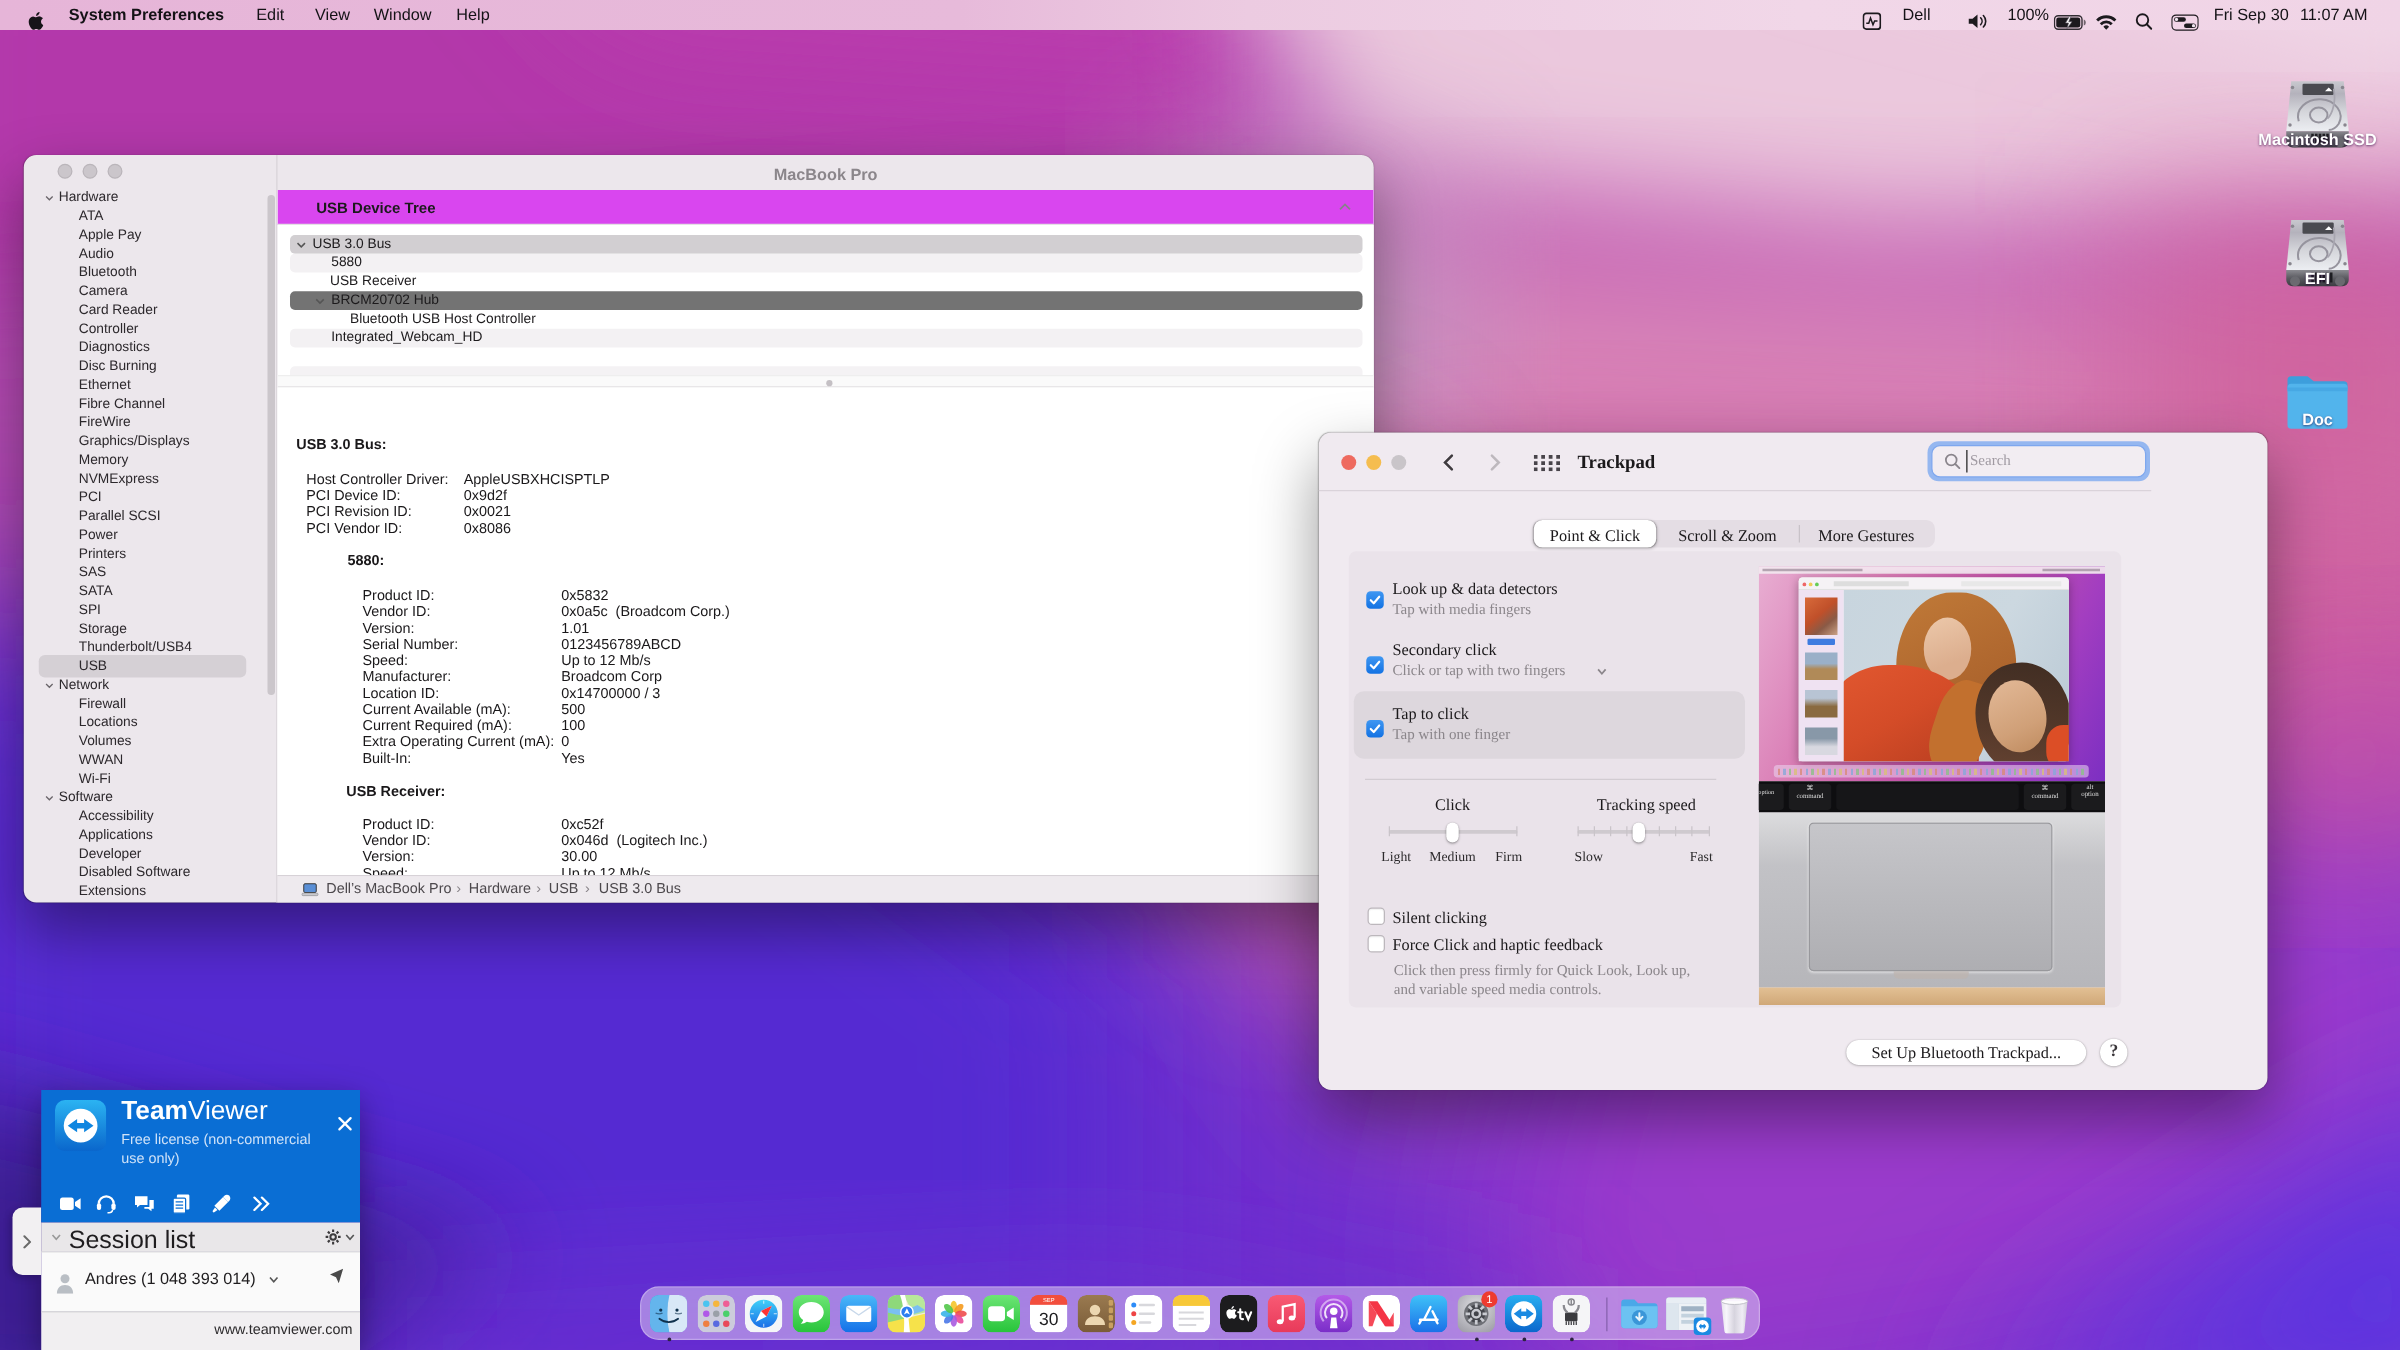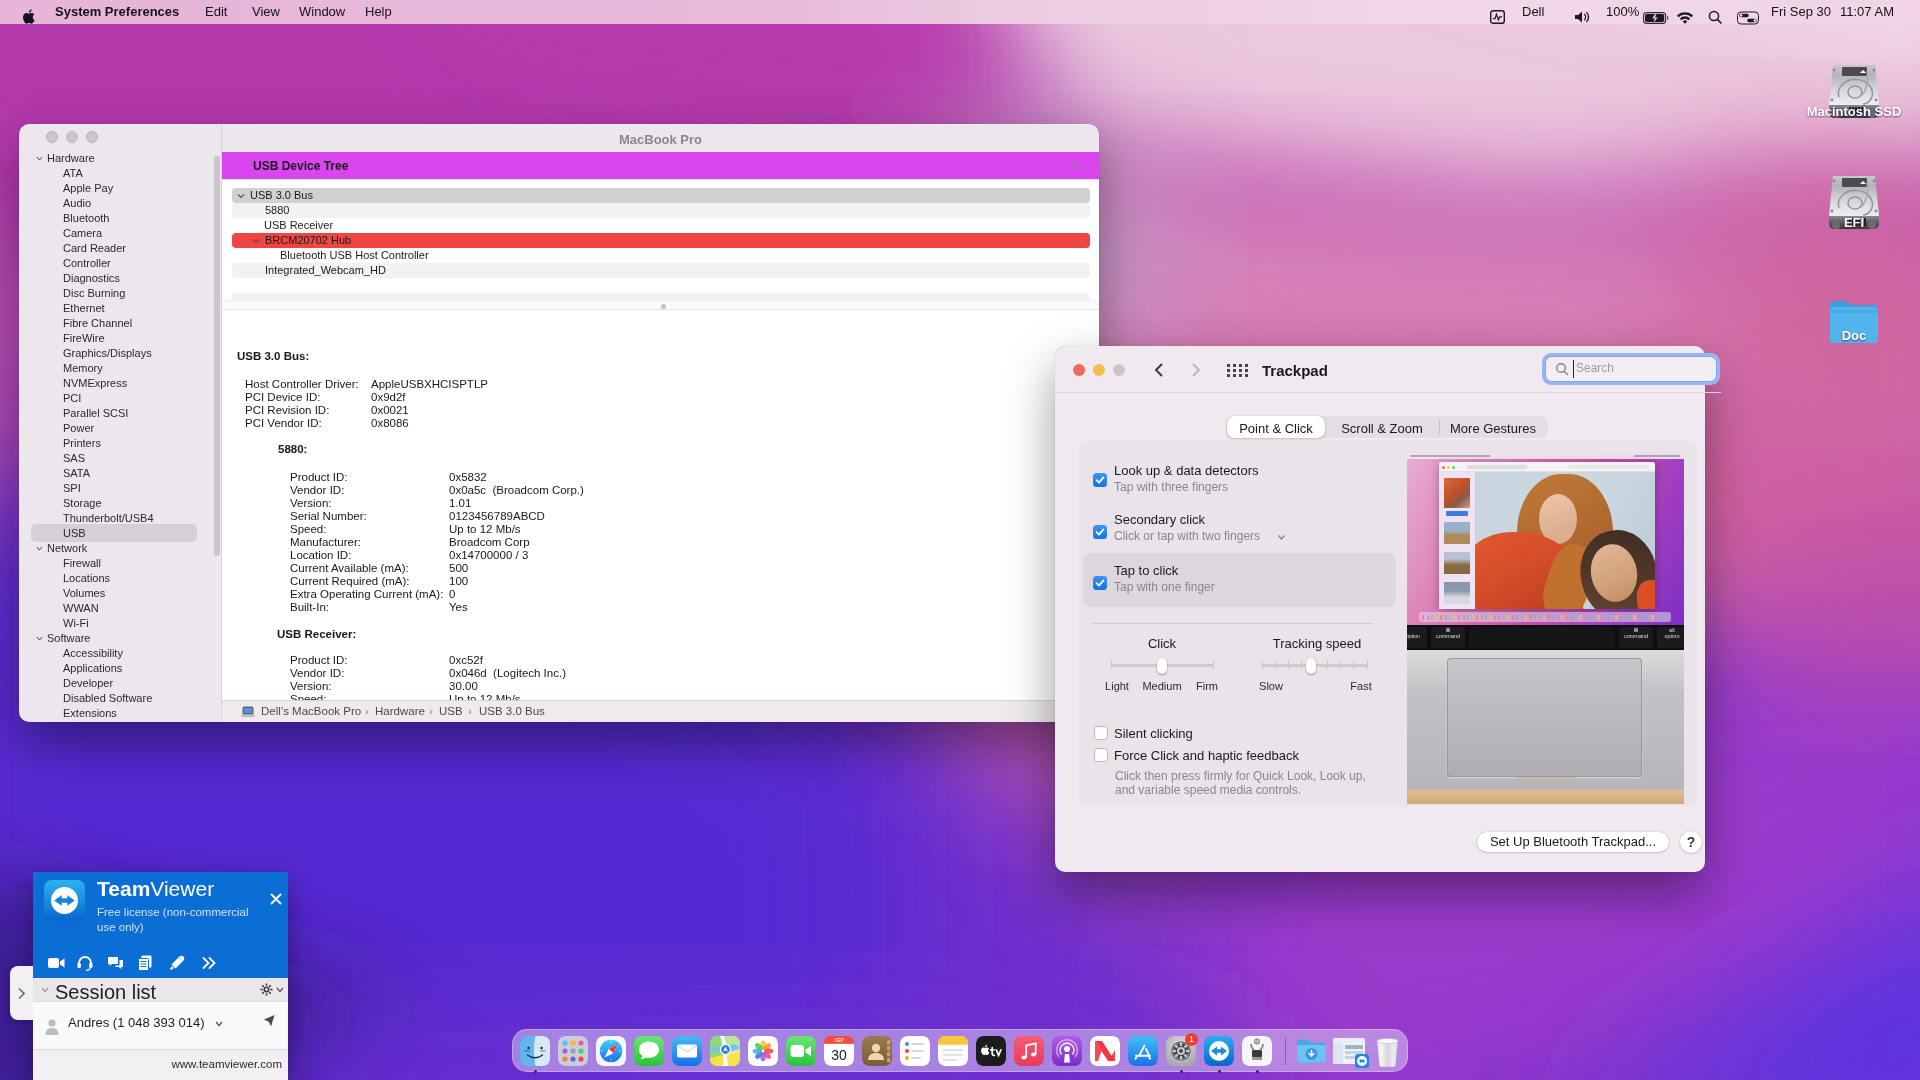--- a/index.html
+++ b/index.html
@@ -9,21 +9,21 @@
 
 #wall { position:absolute; left:0; top:0; width:1920px; height:1080px; }
 
 #menubar { position:absolute; left:0; top:0; width:1920px; height:24px;
   background:linear-gradient(90deg,#e6b5d8 0%,#e7bada 40%,#eccbe1 52%,#f1d7e8 75%,#f0d4e6 100%);
   font-size:13px; color:#141216; }
 #menubar .mi { position:absolute; top:0; height:24px; line-height:24px; }
 
 .window { position:absolute; border-radius:10px; box-shadow:0 22px 50px rgba(0,0,0,.4), 0 0 1px rgba(0,0,0,.35); }
 #win1 { left:19px; top:124px; width:1080px; height:598px; background:#ece7ec; }
-#win2 { left:1055px; top:346px; width:650px; height:526px; background:#f0eaf0; }
+#win2 { left:1055px; top:346px; width:759px; height:526px; background:#f0eaf0;font-family:Liberation Serif, serif; }
 .dot { position:absolute; width:12px; height:12px; border-radius:50%; }
 
 #si-main { position:absolute; left:203px; top:28px; right:0; bottom:22px; background:#fff; overflow:hidden; }
 #si-side { position:absolute; left:0; top:28px; width:203px; bottom:0; font-size:11px; color:#2c282c; overflow:hidden; }
 .si-item { position:absolute; left:44px; height:15px; line-height:15px; }
 .si-item2 { position:absolute; left:28px; height:15px; line-height:15px; }
 .si-chev { position:absolute; width:7px; height:7px; color:#6d686d; font-size:9px; }
 .srow { position:absolute; left:10px; right:9px; height:15px; line-height:15px; font-size:11px; color:#1c1a1c; }
 .stripe { background:#f4f2f4; }
 #si-det { position:absolute; left:0px; top:186px; right:0; bottom:22px; background:#fff; font-size:11.5px; color:#1a181a; overflow:hidden; }
@@ -197,21 +197,21 @@
             <path d="M1 2.5l3 3 3-3" fill="none" stroke="#555" stroke-width="1.2"></path>
           </svg>
           <span style="position:absolute;left:18px">USB 3.0 Bus</span>
         </div>
         <div class="srow" style="top:51px;background:#f3f1f3;border-radius:4px">
           <span style="position:absolute;left:33px">5880</span>
         </div>
         <div class="srow" style="top:66px;background:transparent;border-radius:4px">
           <span style="position:absolute;left:32px">USB Receiver</span>
         </div>
-        <div class="srow" style="top:81px;background:#ef4444;border-radius:4px">
+        <div class="srow" style="top:81px;background:#737373;border-radius:4px">
           <svg style="position:absolute;left:20px;top:4px" width="8" height="8" viewBox="0 0 8 8">
             <path d="M1 2.5l3 3 3-3" fill="none" stroke="#555" stroke-width="1.2"></path>
           </svg>
           <span style="position:absolute;left:33px">BRCM20702 Hub</span>
         </div>
         <div class="srow" style="top:111px;background:#f3f1f3;border-radius:4px">
           <span style="position:absolute;left:33px">Integrated_Webcam_HD</span>
         </div>
         <div class="srow" style="top:96px;background:transparent;border-radius:4px">
           <span style="position:absolute;left:48px">Bluetooth USB Host Controller</span>
@@ -326,21 +326,21 @@
 <span style="position:absolute;left:327px;top:75px;font-size:13px;color:#1b191b;transform:translateX(-50%)">Scroll &amp; Zoom</span>
 <span style="position:absolute;left:438px;top:75px;font-size:13px;color:#1b191b;transform:translateX(-50%)">More Gestures</span>
 <div style="position:absolute;left:24px;top:95px;width:618px;height:365px;border-radius:6px;background:#eae3ea"></div>
 <div style="position:absolute;left:28px;top:207px;width:313px;height:54px;border-radius:8px;background:#ddd7dd"></div>
 <div class="cb" style="left:38px;top:127px">
         <svg width="12" height="12" viewBox="0 0 12 12">
           <path d="M2.6 6.2 5 8.6 9.4 3.4" fill="none" stroke="#fff" stroke-width="1.7" stroke-linecap="round" stroke-linejoin="round"></path>
         </svg>
       </div>
 <span class="t1" style="left:59px;top:117px">Look up &amp; data detectors</span>
-<span class="t2" style="left:59px;top:134px">Tap with three fingers</span>
+<span class="t2" style="left:59px;top:134px">Tap with media fingers</span>
 <div class="cb" style="left:38px;top:179px">
         <svg width="12" height="12" viewBox="0 0 12 12">
           <path d="M2.6 6.2 5 8.6 9.4 3.4" fill="none" stroke="#fff" stroke-width="1.7" stroke-linecap="round" stroke-linejoin="round"></path>
         </svg>
       </div>
 <span class="t1" style="left:59px;top:166px">Secondary click</span>
 <span class="t2" style="left:59px;top:183px">Click or tap with two fingers</span><svg style="position:absolute;left:222px;top:188px" width="9" height="7" viewBox="0 0 9 7">
         <path d="M1.5 1.5l3 3.5 3-3.5" fill="none" stroke="#8b868b" stroke-width="1.4"></path>
       </svg><span></span>
 <div class="cb" style="left:38px;top:230px">

